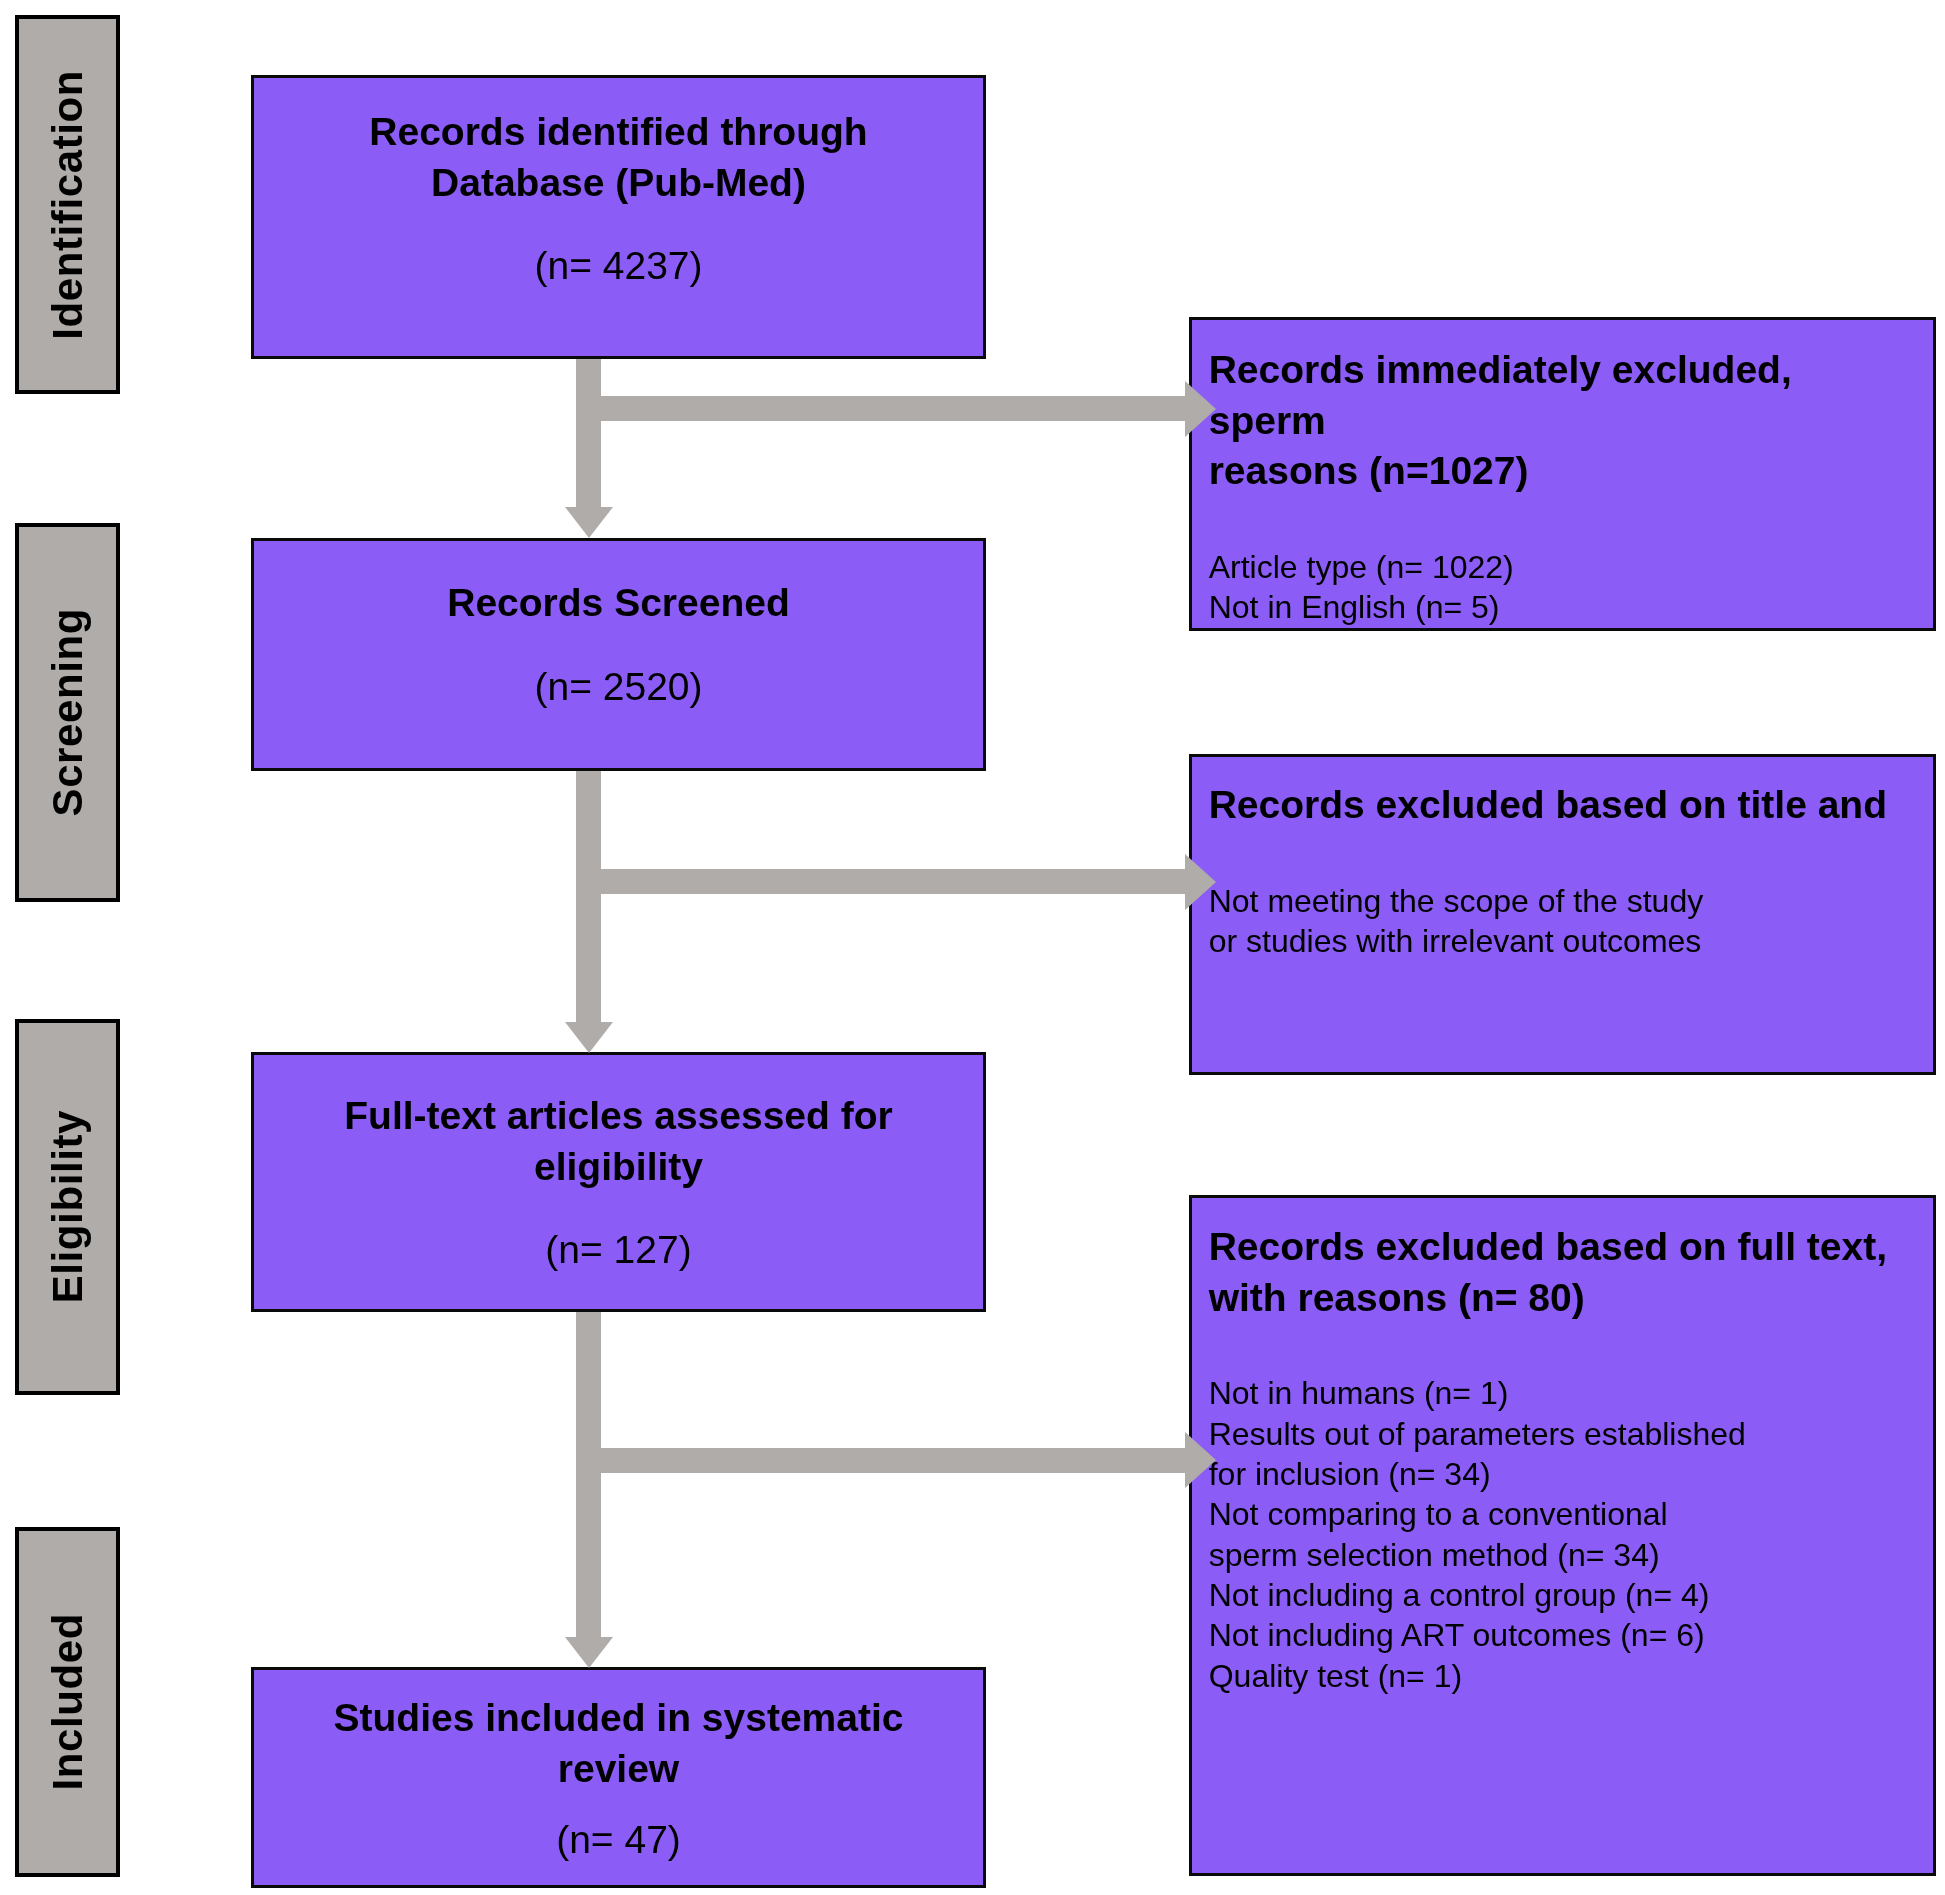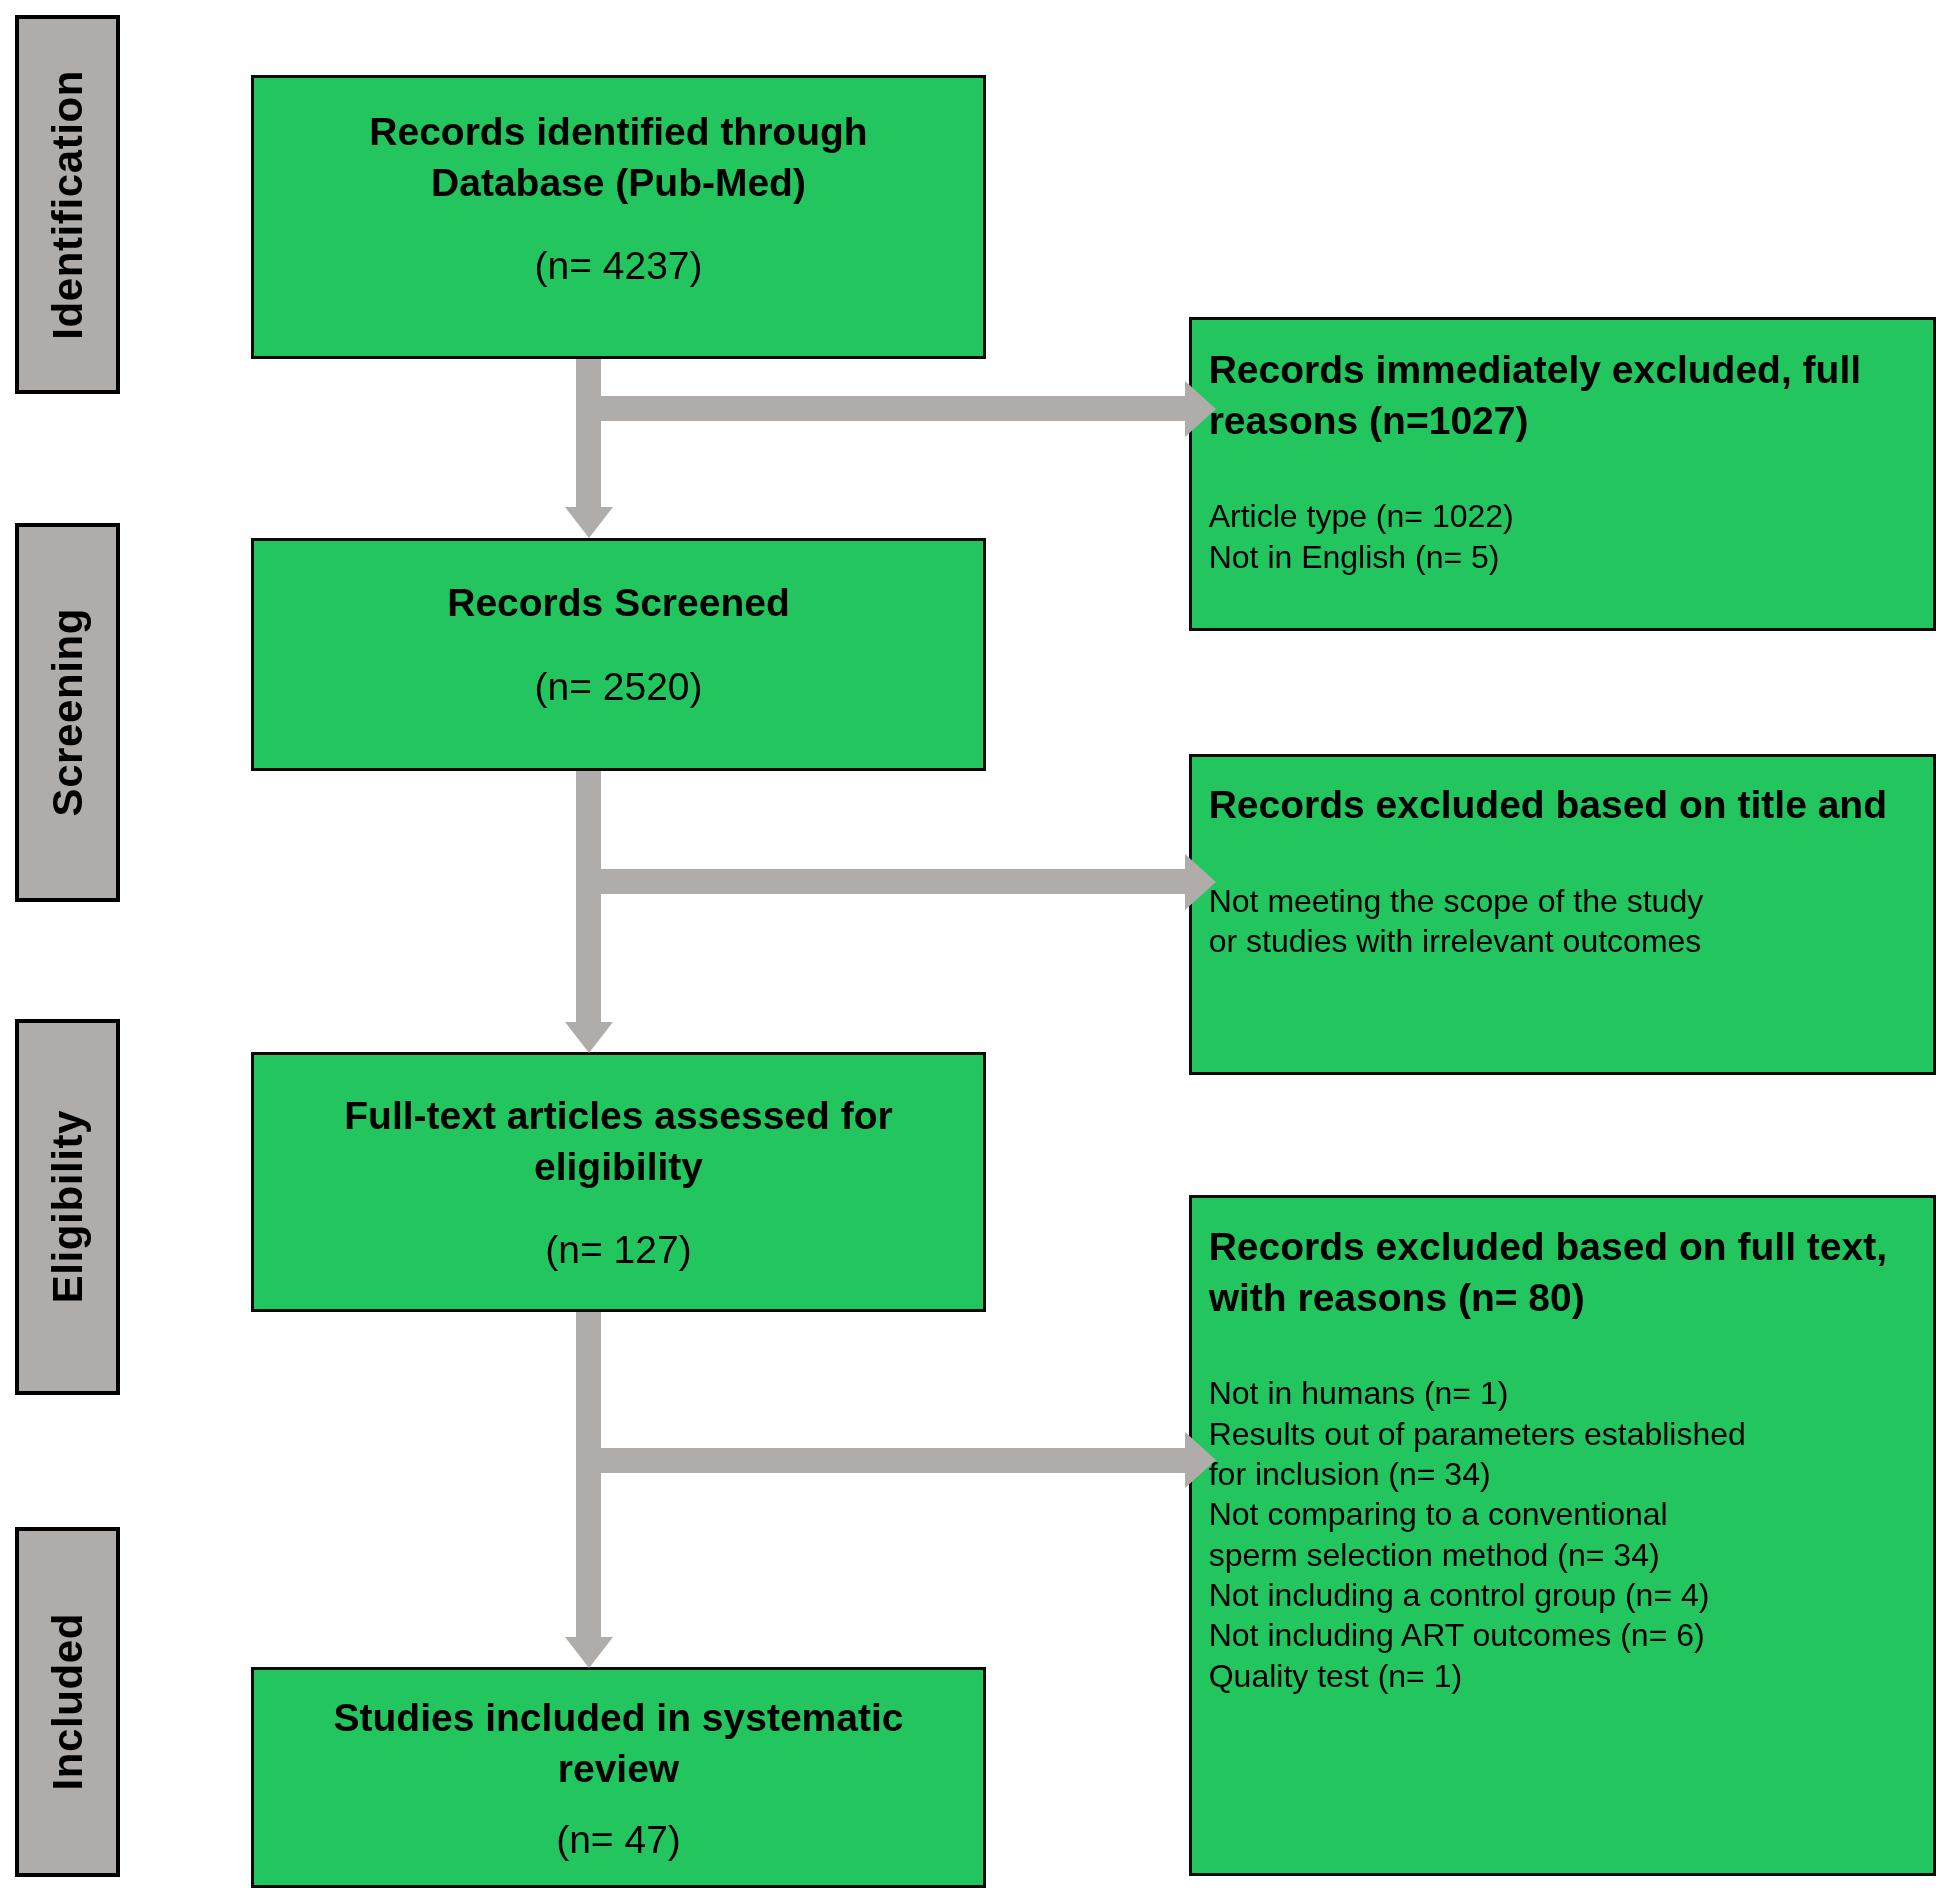--- a/index.html
+++ b/index.html
@@ -24,21 +24,21 @@
     font-weight:bold;
     font-size:42px;
     letter-spacing:0.6px;
     color:#000;
     white-space:nowrap;
     line-height:1;
   }
   
   .fbox{
     position:absolute;
-    background:#22c55e;
+    background:#8b5cf6;
     border:3.6px solid #0a0a0a;
     box-sizing:border-box;
     display:flex;
     flex-direction:column;
   }
   .fbox.center{
     align-items:center;
     justify-content:flex-start;
     text-align:center;
   }
@@ -138,21 +138,21 @@
   </div>
 
   <div class="fbox center" style="left:251px;top:1667px;width:735px;height:221px;padding-top:23px;">
     <div class="ftitle">Studies included in systematic</div>
     <div class="ftitle">review</div>
     <div class="gap-sm"></div>
     <div class="fcount">(n= 47)</div>
   </div>
 
   <div class="fbox right" style="left:1189px;top:317px;width:747px;height:314px;padding-top:25px;">
-    <div class="ftitle">Records immediately excluded, full</div>
+    <div class="ftitle">Records immediately excluded, sperm</div>
     <div class="ftitle">reasons (n=1027)</div>
     <div class="gap-lg"></div>
     <div class="freason">Article type (n= 1022)</div>
     <div class="freason">Not in English (n= 5)</div>
   </div>
 
   <div class="fbox right" style="left:1189px;top:754px;width:747px;height:321px;padding-top:23px;">
     <div class="ftitle">Records excluded based on title and</div>
     <div class="gap-lg"></div>
     <div class="freason">Not meeting the scope of the study</div>

